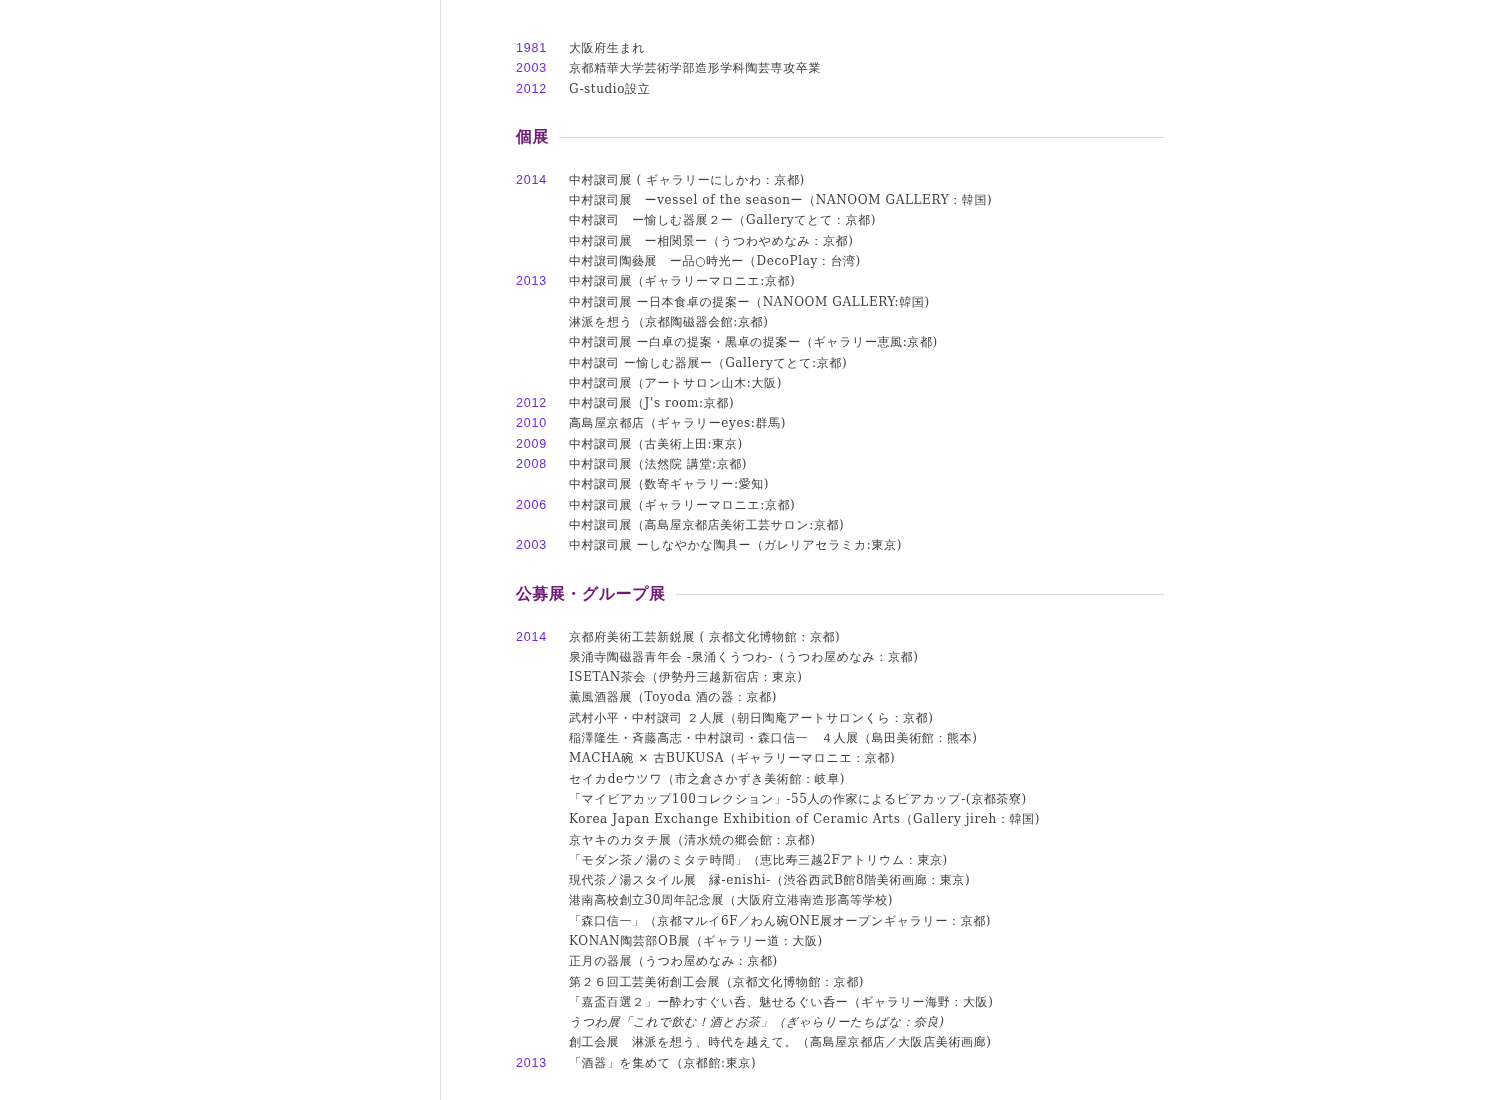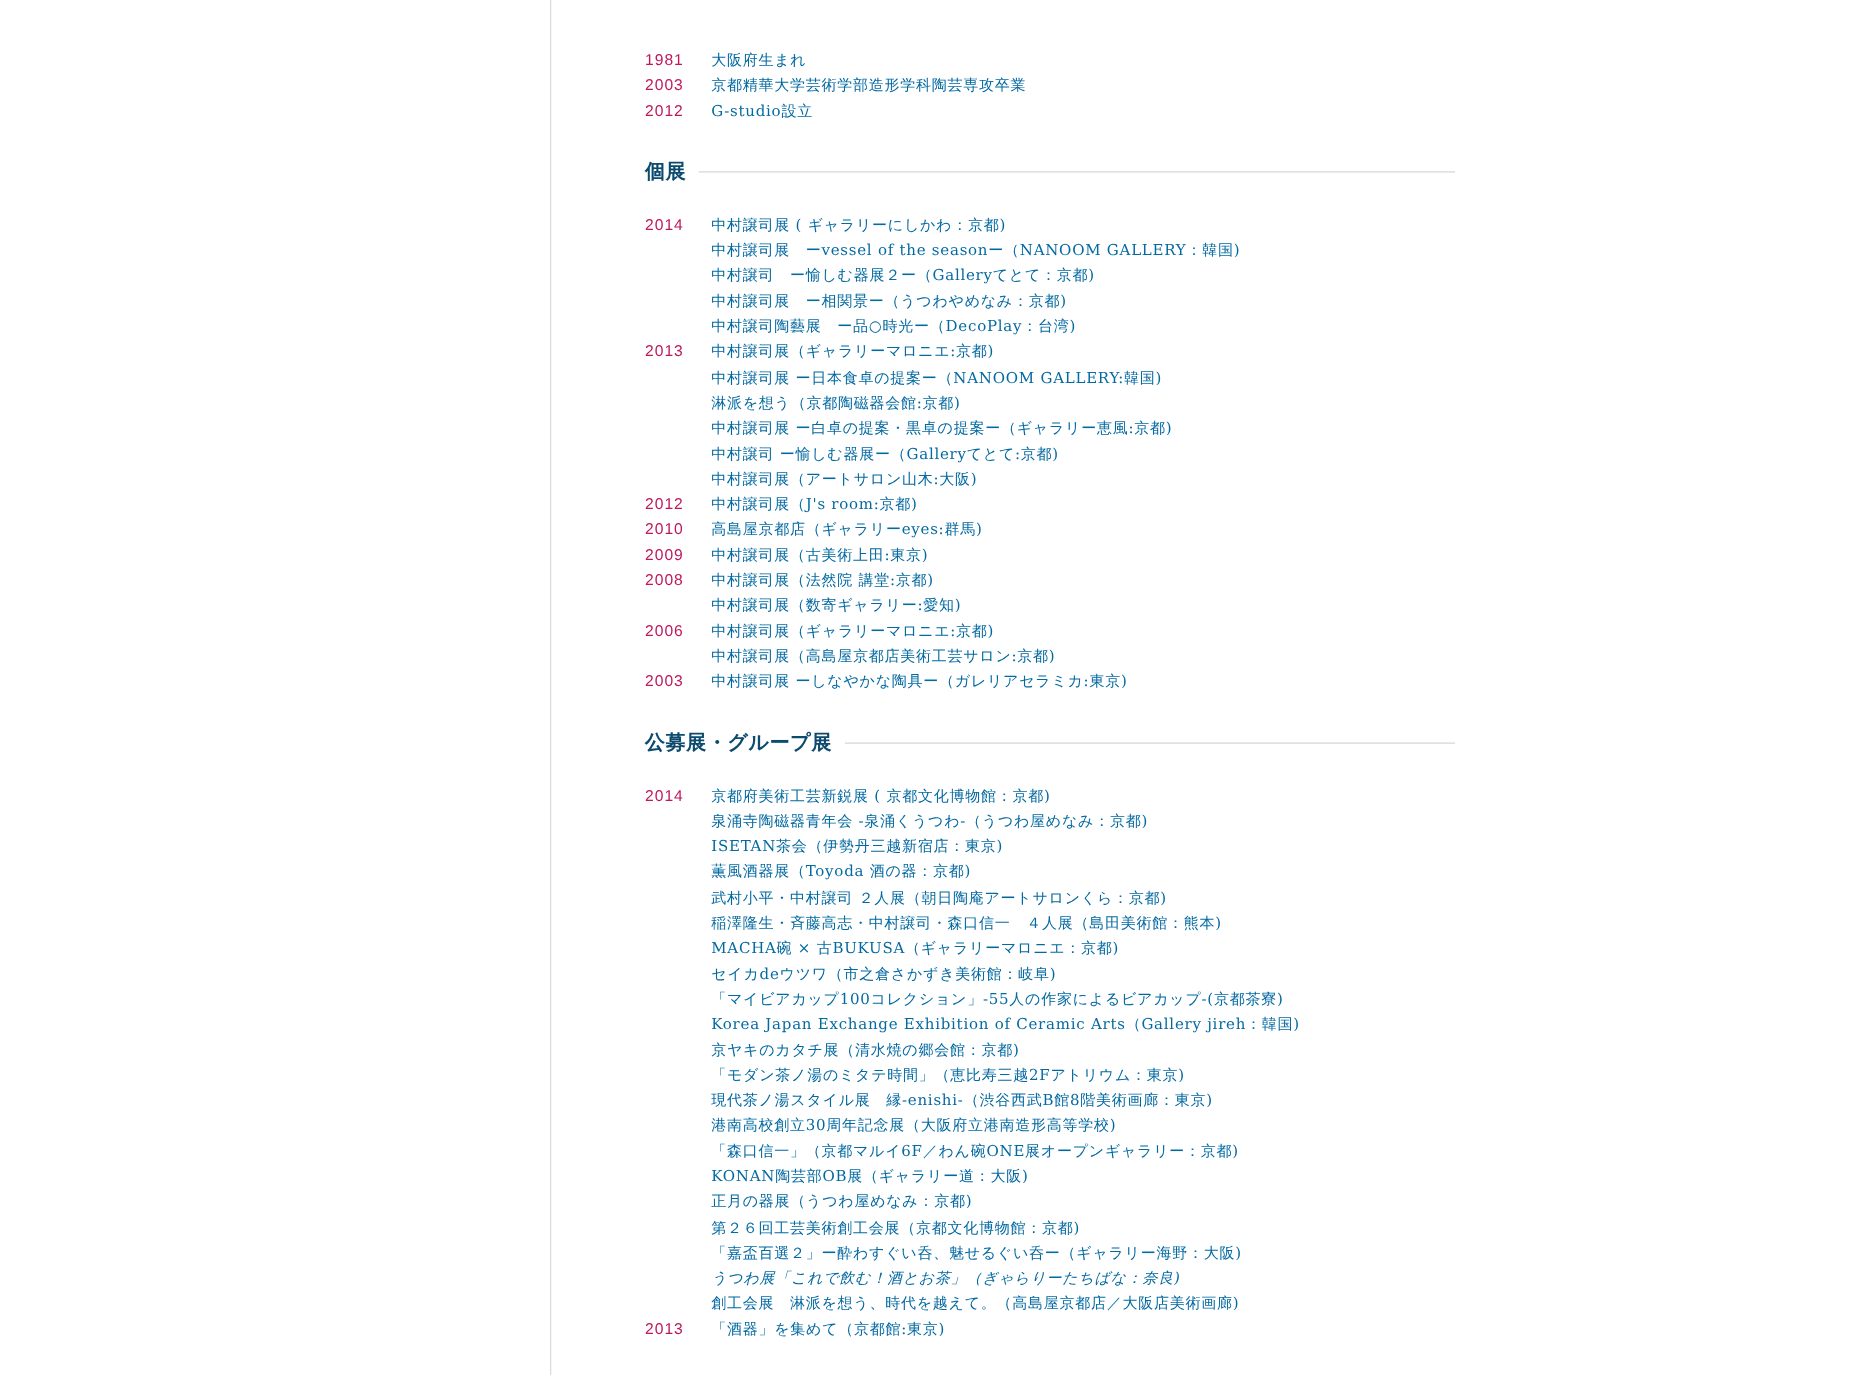--- a/index.html
+++ b/index.html
@@ -36,37 +36,37 @@
       font-size: 12px;
       letter-spacing: 0.6px;
       white-space: nowrap;
     }
     .year {
       width: 53px;
       flex: 0 0 53px;
       font-family: "Liberation Sans", "DejaVu Sans", sans-serif;
       font-size: 12.5px;
       letter-spacing: 0.8px;
-      color: #be185d;
+      color: #6d28d9;
     }
     .text {
       flex: 1 1 auto;
-      color: #0369a1;
+      color: #404040;
     }
     .section-head {
       display: flex;
       align-items: center;
       margin-top: 27px;
       margin-bottom: 20px;
       height: 24px;
     }
     .section-title {
       font-size: 16px;
       font-weight: bold;
-      color: #0c4a6e;
+      color: #701a75;
       white-space: nowrap;
       padding-right: 10px;
       letter-spacing: 0.5px;
     }
     .section-line {
       flex: 1 1 auto;
       height: 1px;
       background: #d6d6d6;
     }
     .italic { font-style: italic; }

